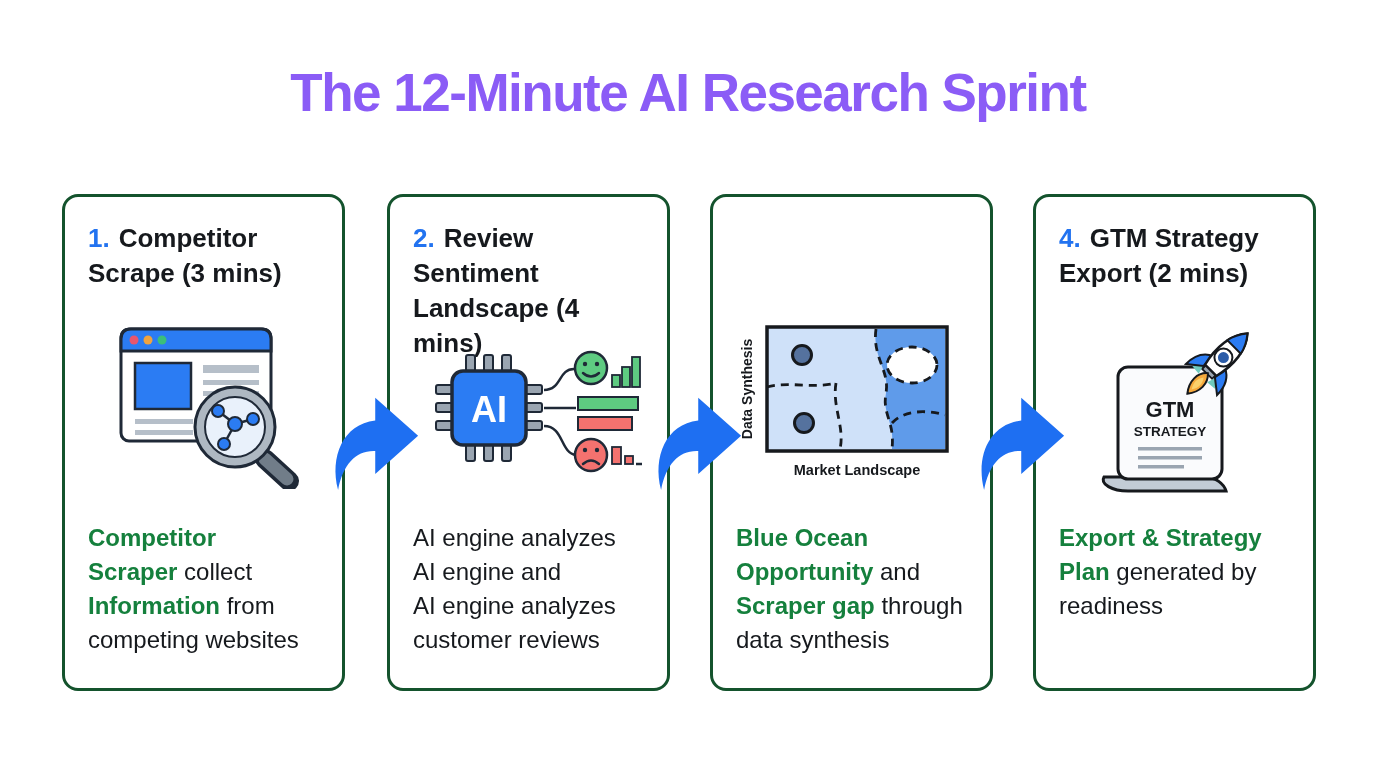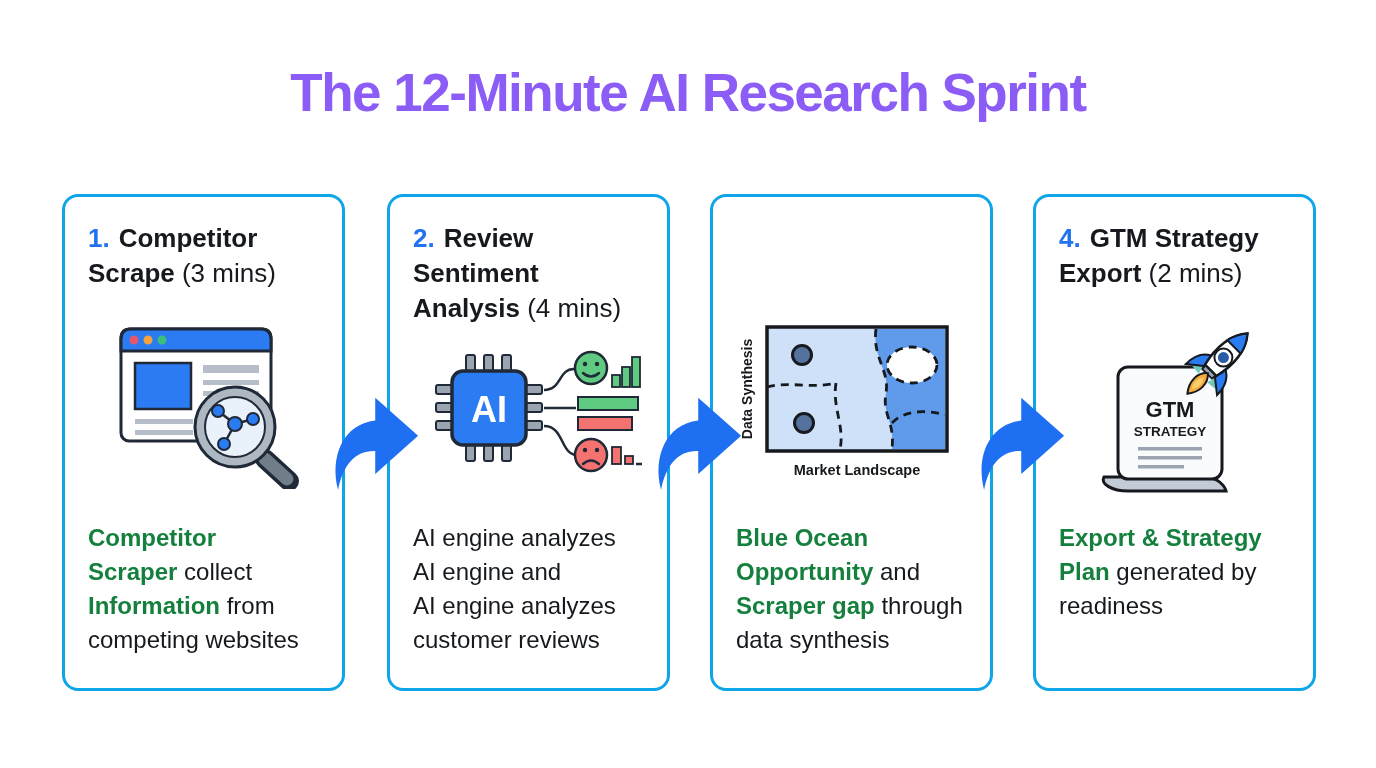--- a/index.html
+++ b/index.html
@@ -6,29 +6,29 @@
   body{
     width:1376px;height:768px;background:#ffffff;overflow:hidden;position:relative;
     font-family:"Liberation Sans", sans-serif;color:#16191d;
   }
   .main-title{
     position:absolute;top:62px;left:0;width:1376px;text-align:center;
     font-size:53px;font-weight:700;letter-spacing:-1.5px;color:#8b5cf6;
   }
   .card{
     position:absolute;top:194px;width:283px;height:497px;background:#ffffff;
-    border:3px solid #0ea5e9;border-radius:16px;box-sizing:border-box;
+    border:3px solid #14532d;border-radius:16px;box-sizing:border-box;
   }
   .card1{left:62px}.card2{left:387px}.card3{left:710px}.card4{left:1033px}
   .heading{
     position:absolute;top:24px;left:23px;right:12px;
     font-size:26px;line-height:35px;font-weight:700;white-space:pre-line;color:#16191d;
   }
   .num{color:#2273f0;margin-right:9px;}
-  .suffix{font-weight:400;}
+  .suffix{font-weight:700;}
   .desc{
     position:absolute;top:324px;left:23px;right:14px;
     font-size:24px;line-height:34px;font-weight:400;white-space:pre-line;color:#16191d;
   }
   .desc .em{font-weight:700;color:#15803d;}
   .icon{position:absolute;}
   .icon-1{left:52px;top:126px;}
   .icon-2{left:38px;top:138px;}
   .icon-3{left:26px;top:126px;}
   .icon-4{left:56px;top:110px;}
@@ -78,21 +78,21 @@
 
   <div class="desc"><span class="em">Competitor
 Scraper</span><span> collect
 </span><span class="em">Information</span><span> from
 competing websites</span></div>
 </div>
 
 <div class="card card2">
   <div class="heading"><span class="num">2.</span><span class="bold">Review
 Sentiment
-Analysis</span><span class="suffix"> (4 mins)</span></div>
+Landscape</span><span class="suffix"> (4 mins)</span></div>
 
   <div class="icon icon-2">
     <svg width="214" height="152" viewBox="0 0 214 152">
       <g fill="#9aa5b1" stroke="#1f2937" stroke-width="2">
         <rect x="38" y="20" width="9" height="18" rx="2"></rect>
           <rect x="56" y="20" width="9" height="18" rx="2"></rect>
           <rect x="74" y="20" width="9" height="18" rx="2"></rect>
         <rect x="38" y="108" width="9" height="18" rx="2"></rect>
           <rect x="56" y="108" width="9" height="18" rx="2"></rect>
           <rect x="74" y="108" width="9" height="18" rx="2"></rect>

